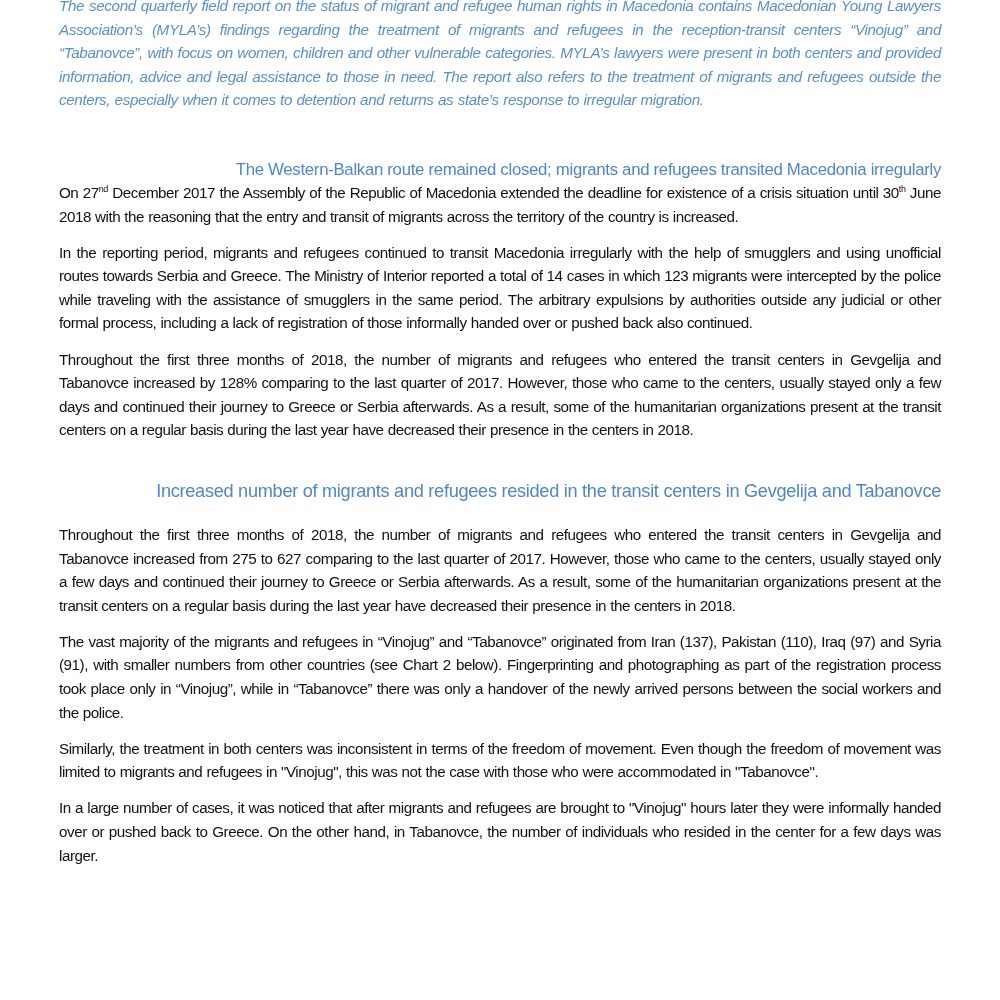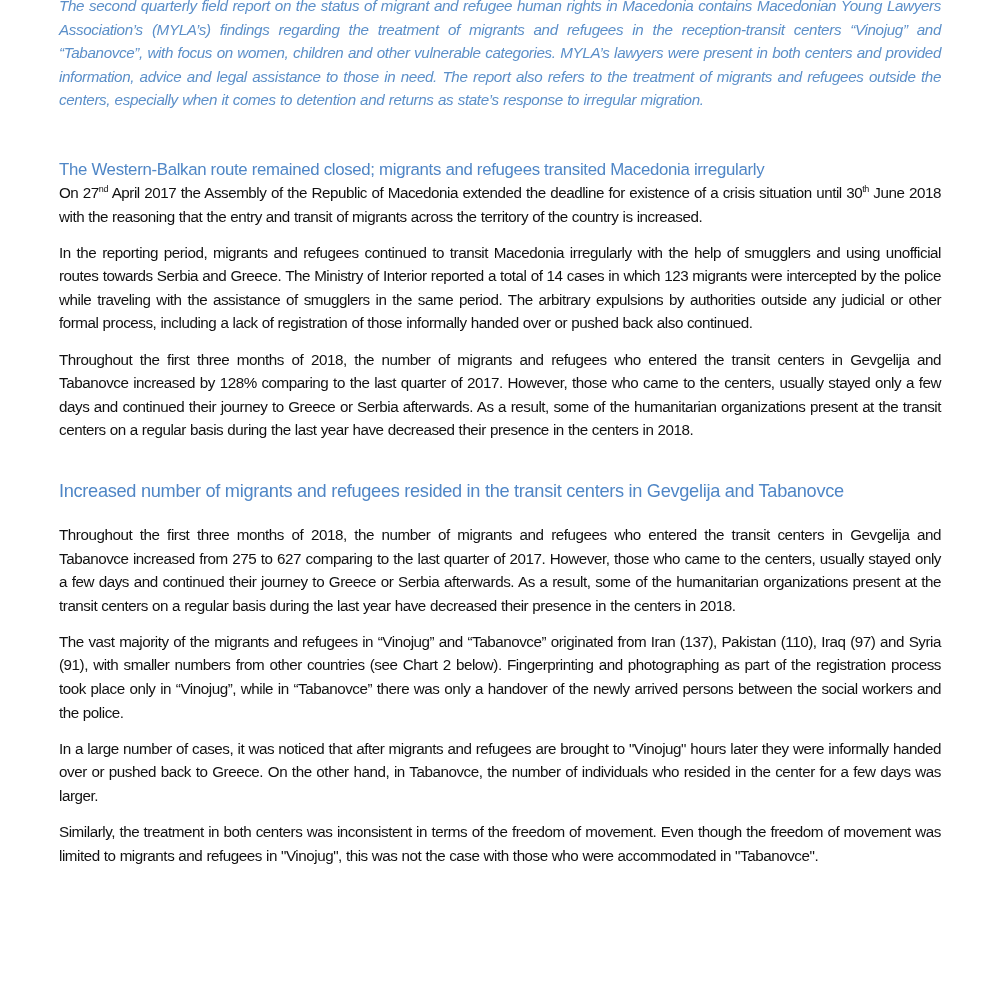--- a/index.html
+++ b/index.html
@@ -30,20 +30,21 @@
       margin: 0;
       letter-spacing: -0.35px;
       word-spacing: 0.5px;
     }
     .heading {
       font-family: "Liberation Sans", sans-serif;
       color: #4f86c6;
       font-weight: normal;
       margin: 0;
       letter-spacing: -0.3px;
+      text-align: right;
     }
     .h1 {
       font-size: 16.8px;
       line-height: 22px;
       margin-top: 47px;
     }
     .h2 {
       font-size: 18.2px;
       line-height: 24px;
       margin-top: 37px;
@@ -71,29 +72,29 @@
   </style>
 </head>
 <body>
 
 <div class="page">
 
   <p class="intro">The second quarterly field report on the status of migrant and refugee human rights in Macedonia contains Macedonian Young Lawyers Association’s (MYLA’s) findings regarding the treatment of migrants and refugees in the reception-transit centers “Vinojug” and “Tabanovce”, with focus on women, children and other vulnerable categories. MYLA’s lawyers were present in both centers and provided information, advice and legal assistance to those in need. The report also refers to the treatment of migrants and refugees outside the centers, especially when it comes to detention and returns as state’s response to irregular migration.</p>
 
   <h2 class="heading h1">The Western-Balkan route remained closed; migrants and refugees transited Macedonia irregularly</h2>
 
-  <p class="para first"><span>On 27</span><sup>nd</sup><span> April 2017 the Assembly of the Republic of Macedonia extended the deadline for existence of a crisis situation until 30</span><sup>th</sup><span> June 2018 with the reasoning that the entry and transit of migrants across the territory of the country is increased.</span></p>
+  <p class="para first"><span>On 27</span><sup>nd</sup><span> December 2017 the Assembly of the Republic of Macedonia extended the deadline for existence of a crisis situation until 30</span><sup>th</sup><span> June 2018 with the reasoning that the entry and transit of migrants across the territory of the country is increased.</span></p>
 
   <p class="para">In the reporting period, migrants and refugees continued to transit Macedonia irregularly with the help of smugglers and using unofficial routes towards Serbia and Greece. The Ministry of Interior reported a total of 14 cases in which 123 migrants were intercepted by the police while traveling with the assistance of smugglers in the same period. The arbitrary expulsions by authorities outside any judicial or other formal process, including a lack of registration of those informally handed over or pushed back also continued.</p>
 
   <p class="para">Throughout the first three months of 2018, the number of migrants and refugees who entered the transit centers in Gevgelija and Tabanovce increased by 128% comparing to the last quarter of 2017. However, those who came to the centers, usually stayed only a few days and continued their journey to Greece or Serbia afterwards. As a result, some of the humanitarian organizations present at the transit centers on a regular basis during the last year have decreased their presence in the centers in 2018.</p>
 
   <h2 class="heading h2">Increased number of migrants and refugees resided in the transit centers in Gevgelija and Tabanovce</h2>
 
   <p class="para">Throughout the first three months of 2018, the number of migrants and refugees who entered the transit centers in Gevgelija and Tabanovce increased from 275 to 627 comparing to the last quarter of 2017. However, those who came to the centers, usually stayed only a few days and continued their journey to Greece or Serbia afterwards. As a result, some of the humanitarian organizations present at the transit centers on a regular basis during the last year have decreased their presence in the centers in 2018.</p>
 
   <p class="para">The vast majority of the migrants and refugees in “Vinojug” and “Tabanovce” originated from Iran (137), Pakistan (110), Iraq (97) and Syria (91), with smaller numbers from other countries (see Chart 2 below). Fingerprinting and photographing as part of the registration process took place only in “Vinojug”, while in “Tabanovce” there was only a handover of the newly arrived persons between the social workers and the police.</p>
 
+  <p class="para">Similarly, the treatment in both centers was inconsistent in terms of the freedom of movement. Even though the freedom of movement was limited to migrants and refugees in "Vinojug", this was not the case with those who were accommodated in "Tabanovce".</p>
+
   <p class="para">In a large number of cases, it was noticed that after migrants and refugees are brought to "Vinojug" hours later they were informally handed over or pushed back to Greece. On the other hand, in Tabanovce, the number of individuals who resided in the center for a few days was larger.</p>
-
-  <p class="para">Similarly, the treatment in both centers was inconsistent in terms of the freedom of movement. Even though the freedom of movement was limited to migrants and refugees in "Vinojug", this was not the case with those who were accommodated in "Tabanovce".</p>
 
 </div>
 
 </body></html>

